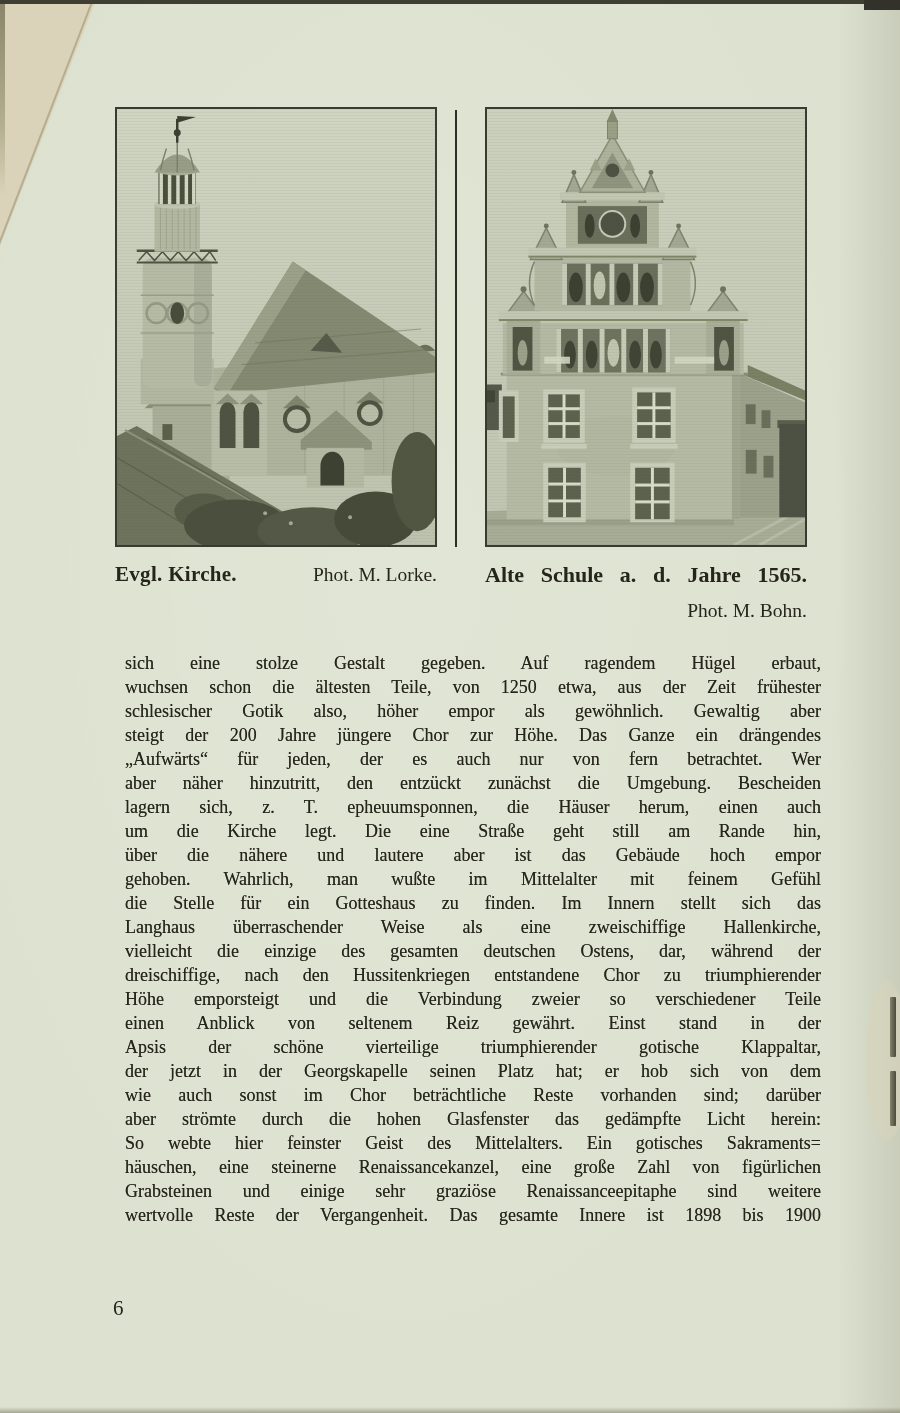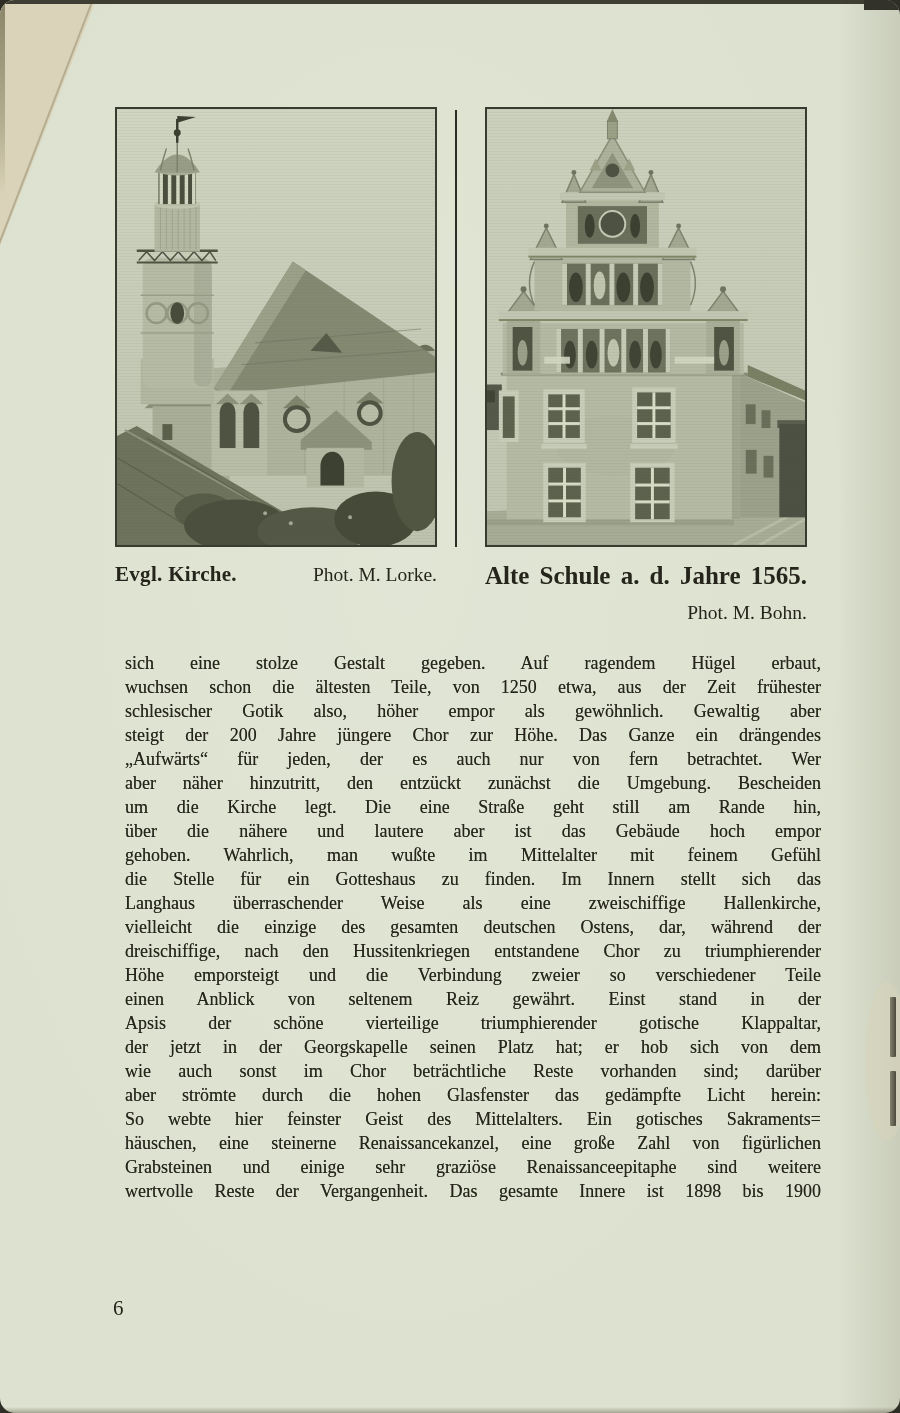--- a/index.html
+++ b/index.html
@@ -4,21 +4,20 @@
 <style>
   html,body{margin:0;padding:0;background:#2e2d26;}
   .page{
     position:relative;width:900px;height:1413px;overflow:hidden;
     background:
       radial-gradient(ellipse at 45% 40%, rgba(255,255,255,.10), rgba(0,0,0,0) 70%),
       linear-gradient(to right, rgba(0,0,0,0) 93%, rgba(95,92,70,.16)),
       #dde2d0;
     font-family:"Liberation Serif","DejaVu Serif",serif;
     color:#26251b;
-    border-radius:15px;
   }
   
   .edge-top{position:absolute;top:0;left:0;width:100%;height:4px;background:#3f3e33;}
   .edge-top-right{position:absolute;top:0;right:0;width:36px;height:10px;background:#32312a;}
   .edge-bottom{position:absolute;bottom:0;left:0;width:100%;height:6px;background:linear-gradient(rgba(0,0,0,0),rgba(80,78,58,.4));}
   .edge-left-top{position:absolute;top:0;left:0;width:5px;height:195px;background:linear-gradient(#8a8468,#b5af92 65%,rgba(181,175,146,0));}
   .corner-fold{position:absolute;top:0;left:0;width:96px;height:246px;background:#d9d1b6;clip-path:polygon(0 0,100% 0,0 100%);opacity:.9;}
   .corner-crease{position:absolute;left:-2px;top:244px;width:262px;height:2px;background:rgba(118,110,82,.38);transform:rotate(-69deg);transform-origin:0 0;}
   .staple-smudge{position:absolute;left:866px;top:982px;width:42px;height:158px;background:#d8d3ba;border-radius:50% / 42%;opacity:.55;}
   .staple{position:absolute;left:889px;top:997px;width:8px;height:129px;}
@@ -32,21 +31,21 @@
   .photo-left{left:115px;}
   .photo-right{left:485px;}
   .halftone{position:absolute;inset:0;background:repeating-linear-gradient(0deg,rgba(62,66,52,.05) 0 1px,rgba(0,0,0,0) 1px 3px);pointer-events:none;}
   .divider{position:absolute;left:455px;top:110px;width:2px;height:437px;background:#2c2d25;}
 
   
   .caption-left{position:absolute;left:115px;top:562px;width:322px;display:flex;justify-content:space-between;align-items:baseline;}
   .caption-right{position:absolute;left:485px;top:562px;width:322px;}
   .cap-bold{font-weight:bold;font-size:21px;letter-spacing:.3px;white-space:nowrap;}
   .cap-credit{font-size:19.5px;white-space:nowrap;}
-  .cap-justify{font-weight:bold;font-size:25px;text-align:justify;text-align-last:justify;font-family:Liberation Serif, serif;}
+  .cap-justify{font-weight:bold;font-size:22px;text-align:justify;text-align-last:justify;font-family:Liberation Serif, serif;}
   .cap-right{text-align:right;margin-top:12px;}
 
   
   .body-text{position:absolute;left:101px;top:651px;width:696px;margin-left:24px;}
   .body-text .line{
     height:24px;line-height:24px;font-size:18px;
     text-align:justify;text-align-last:justify;text-justify:inter-word;
     white-space:nowrap;overflow:visible;
     text-shadow:0 0 .4px rgba(38,37,27,.65);
   }
@@ -308,20 +307,21 @@
     <div class="cap-credit cap-right">Phot. M. Bohn.</div>
   </div>
 
   <div class="body-text">
       <div class="line">sich eine stolze Gestalt gegeben.  Auf ragendem Hügel erbaut,</div>
       <div class="line">wuchsen schon die ältesten Teile, von 1250 etwa, aus der Zeit frühester</div>
       <div class="line">schlesischer Gotik also, höher empor als gewöhnlich.  Gewaltig aber</div>
       <div class="line">steigt der 200 Jahre jüngere Chor zur Höhe.  Das Ganze ein drängendes</div>
       <div class="line">„Aufwärts“ für jeden, der es auch nur von fern betrachtet.  Wer</div>
       <div class="line">aber näher hinzutritt, den entzückt zunächst die Umgebung.  Bescheiden</div>
+      <div class="line">lagern sich, z. T. epheuumsponnen, die Häuser herum, einen auch</div>
       <div class="line">um die Kirche legt.  Die eine Straße geht still am Rande hin,</div>
       <div class="line">über die nähere und lautere aber ist das Gebäude hoch empor</div>
       <div class="line">gehoben.  Wahrlich, man wußte im Mittelalter mit feinem Gefühl</div>
       <div class="line">die Stelle für ein Gotteshaus zu finden.  Im Innern stellt sich das</div>
       <div class="line">Langhaus überraschender Weise als eine zweischiffige Hallenkirche,</div>
       <div class="line">vielleicht die einzige des gesamten deutschen Ostens, dar, während der</div>
       <div class="line">dreischiffige, nach den Hussitenkriegen entstandene Chor zu triumphierender</div>
       <div class="line">Höhe emporsteigt und die Verbindung zweier so verschiedener Teile</div>
       <div class="line">einen Anblick von seltenem Reiz gewährt.  Einst stand in der</div>
       <div class="line">Apsis der schöne vierteilige triumphierender gotische Klappaltar,</div>

